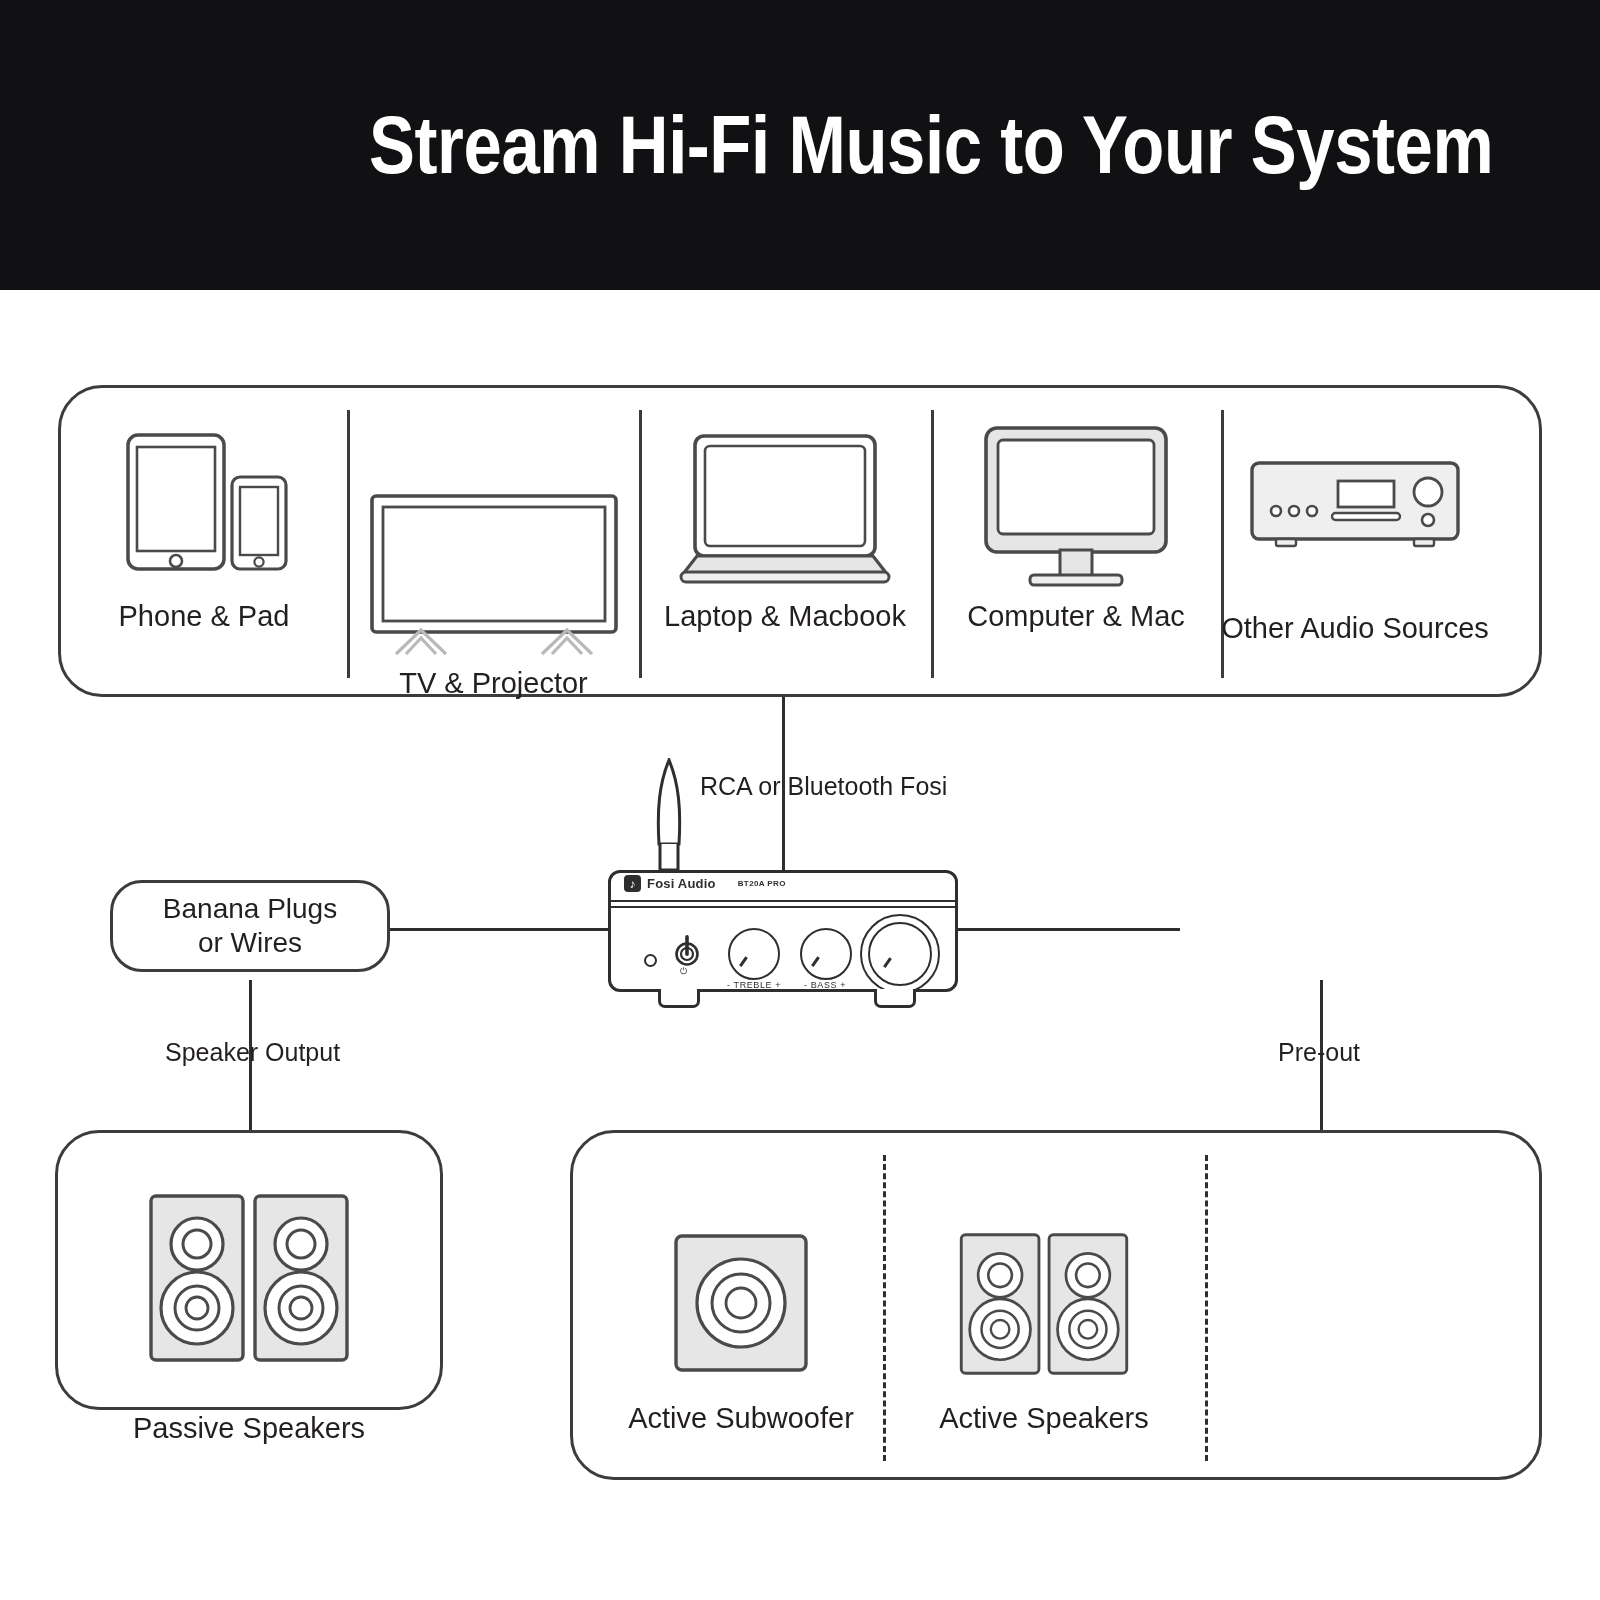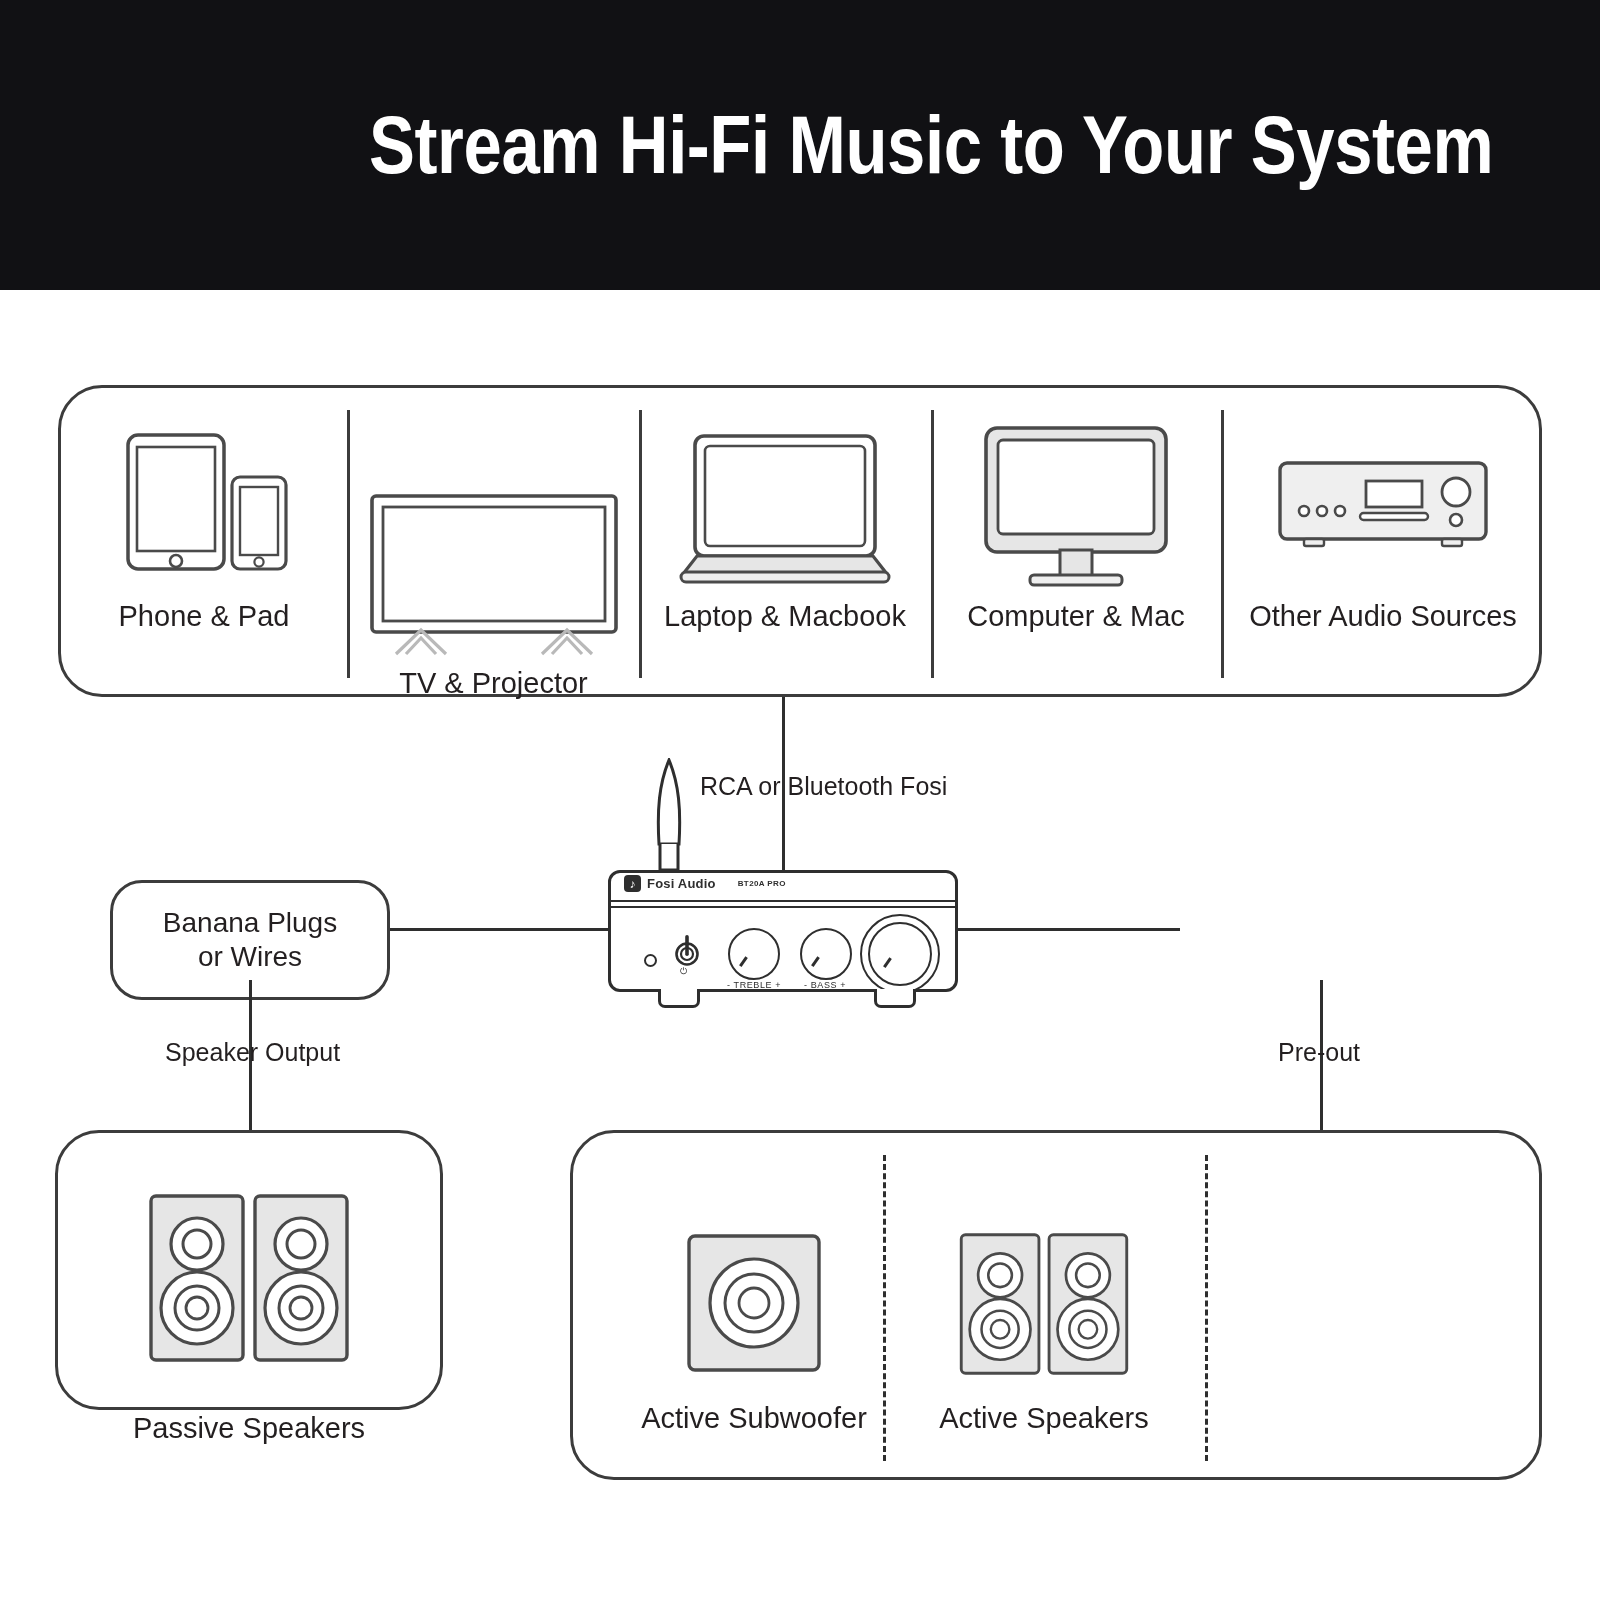--- a/index.html
+++ b/index.html
@@ -55,21 +55,21 @@
   .lv{width:3px;}
   .lh{height:3px;}
   .edge-label{position:absolute;font-size:25px;color:#231f20;white-space:nowrap;}
 
   
   .midbox{
     position:absolute;border:3px solid #3c3c3c;border-radius:32px;background:#fff;
     box-sizing:border-box;display:flex;align-items:center;justify-content:center;
     text-align:center;font-size:28px;line-height:1.22;color:#231f20;
   }
-  #box-banana{left:110px;top:880px;width:280px;height:120px;}
+  #box-banana{left:110px;top:880px;width:280px;height:92px;}
   #box-35mm{left:1178px;top:880px;width:276px;height:100px;}
 
   
   #amp{position:absolute;left:608px;top:870px;width:350px;height:130px;}
   .amp-body{
     position:absolute;left:0;top:0;width:350px;height:122px;
     border:3px solid #2e2e2e;border-radius:12px;background:#fff;box-sizing:border-box;
   }
   .amp-topstrip{position:absolute;left:3px;right:3px;top:30px;height:2px;background:#2e2e2e;}
   .amp-topstrip2{position:absolute;left:3px;right:3px;top:36px;height:2px;background:#2e2e2e;}
@@ -159,21 +159,21 @@
         <svg width="216" height="170" viewBox="0 0 216 170">
           <rect x="18" y="10" width="180" height="124" rx="11" fill="#e6e6e6" stroke="#4a4a4a" stroke-width="3.6"></rect>
           <rect x="30" y="22" width="156" height="94" rx="5" fill="#fff" stroke="#4a4a4a" stroke-width="2.8"></rect>
           <rect x="92" y="132" width="32" height="28" fill="#e6e6e6" stroke="#4a4a4a" stroke-width="3"></rect>
           <rect x="62" y="157" width="92" height="10" rx="4" fill="#efefef" stroke="#4a4a4a" stroke-width="3"></rect>
         </svg>
       </div>
       <div class="src-label">Computer &amp; Mac</div>
     </div>
 
-    <div class="src-cell" style="left:1160px;width:324px;">
+    <div class="src-cell" style="left:1132px;width:324px;gap:12px;">
       <div class="src-icon">
         <svg width="226" height="120" viewBox="0 0 226 120">
           <rect x="10" y="20" width="206" height="76" rx="7" fill="#efefef" stroke="#4a4a4a" stroke-width="3.4"></rect>
           <circle cx="34" cy="68" r="5" fill="#fff" stroke="#4a4a4a" stroke-width="2.6"></circle>
           <circle cx="52" cy="68" r="5" fill="#fff" stroke="#4a4a4a" stroke-width="2.6"></circle>
           <circle cx="70" cy="68" r="5" fill="#fff" stroke="#4a4a4a" stroke-width="2.6"></circle>
           <rect x="96" y="38" width="56" height="26" fill="#fff" stroke="#4a4a4a" stroke-width="2.8"></rect>
           <rect x="90" y="70" width="68" height="7" rx="3.5" fill="#fff" stroke="#4a4a4a" stroke-width="2.4"></rect>
           <circle cx="186" cy="49" r="14" fill="#fff" stroke="#4a4a4a" stroke-width="2.8"></circle>
           <circle cx="186" cy="77" r="6" fill="#fff" stroke="#4a4a4a" stroke-width="2.6"></circle>
@@ -270,21 +270,21 @@
       </div>
       <div class="out-label" style="margin-top:44px;">Passive Speakers</div>
     </div>
   </div>
 
   <div class="panel" id="outputs">
 
     <div class="dashdiv" style="left:310px;top:22px;height:306px;"></div>
     <div class="dashdiv" style="left:632px;top:22px;height:306px;"></div>
 
-    <div class="out-cell" style="left:0px;width:310px;padding-left:26px;">
+    <div class="out-cell" style="left:13px;width:310px;">
       <div class="out-icon">
         <svg width="150" height="150" viewBox="0 0 150 150">
           <rect x="10" y="8" width="130" height="134" rx="6" fill="#e6e6e6" stroke="#4a4a4a" stroke-width="3.4"></rect>
           <circle cx="75" cy="75" r="44" fill="#fff" stroke="#4a4a4a" stroke-width="3.2"></circle>
           <circle cx="75" cy="75" r="29" fill="#fff" stroke="#4a4a4a" stroke-width="3"></circle>
           <circle cx="75" cy="75" r="15" fill="#fff" stroke="#4a4a4a" stroke-width="2.8"></circle>
         </svg>
       </div>
       <div class="out-label">Active Subwoofer</div>
     </div>

